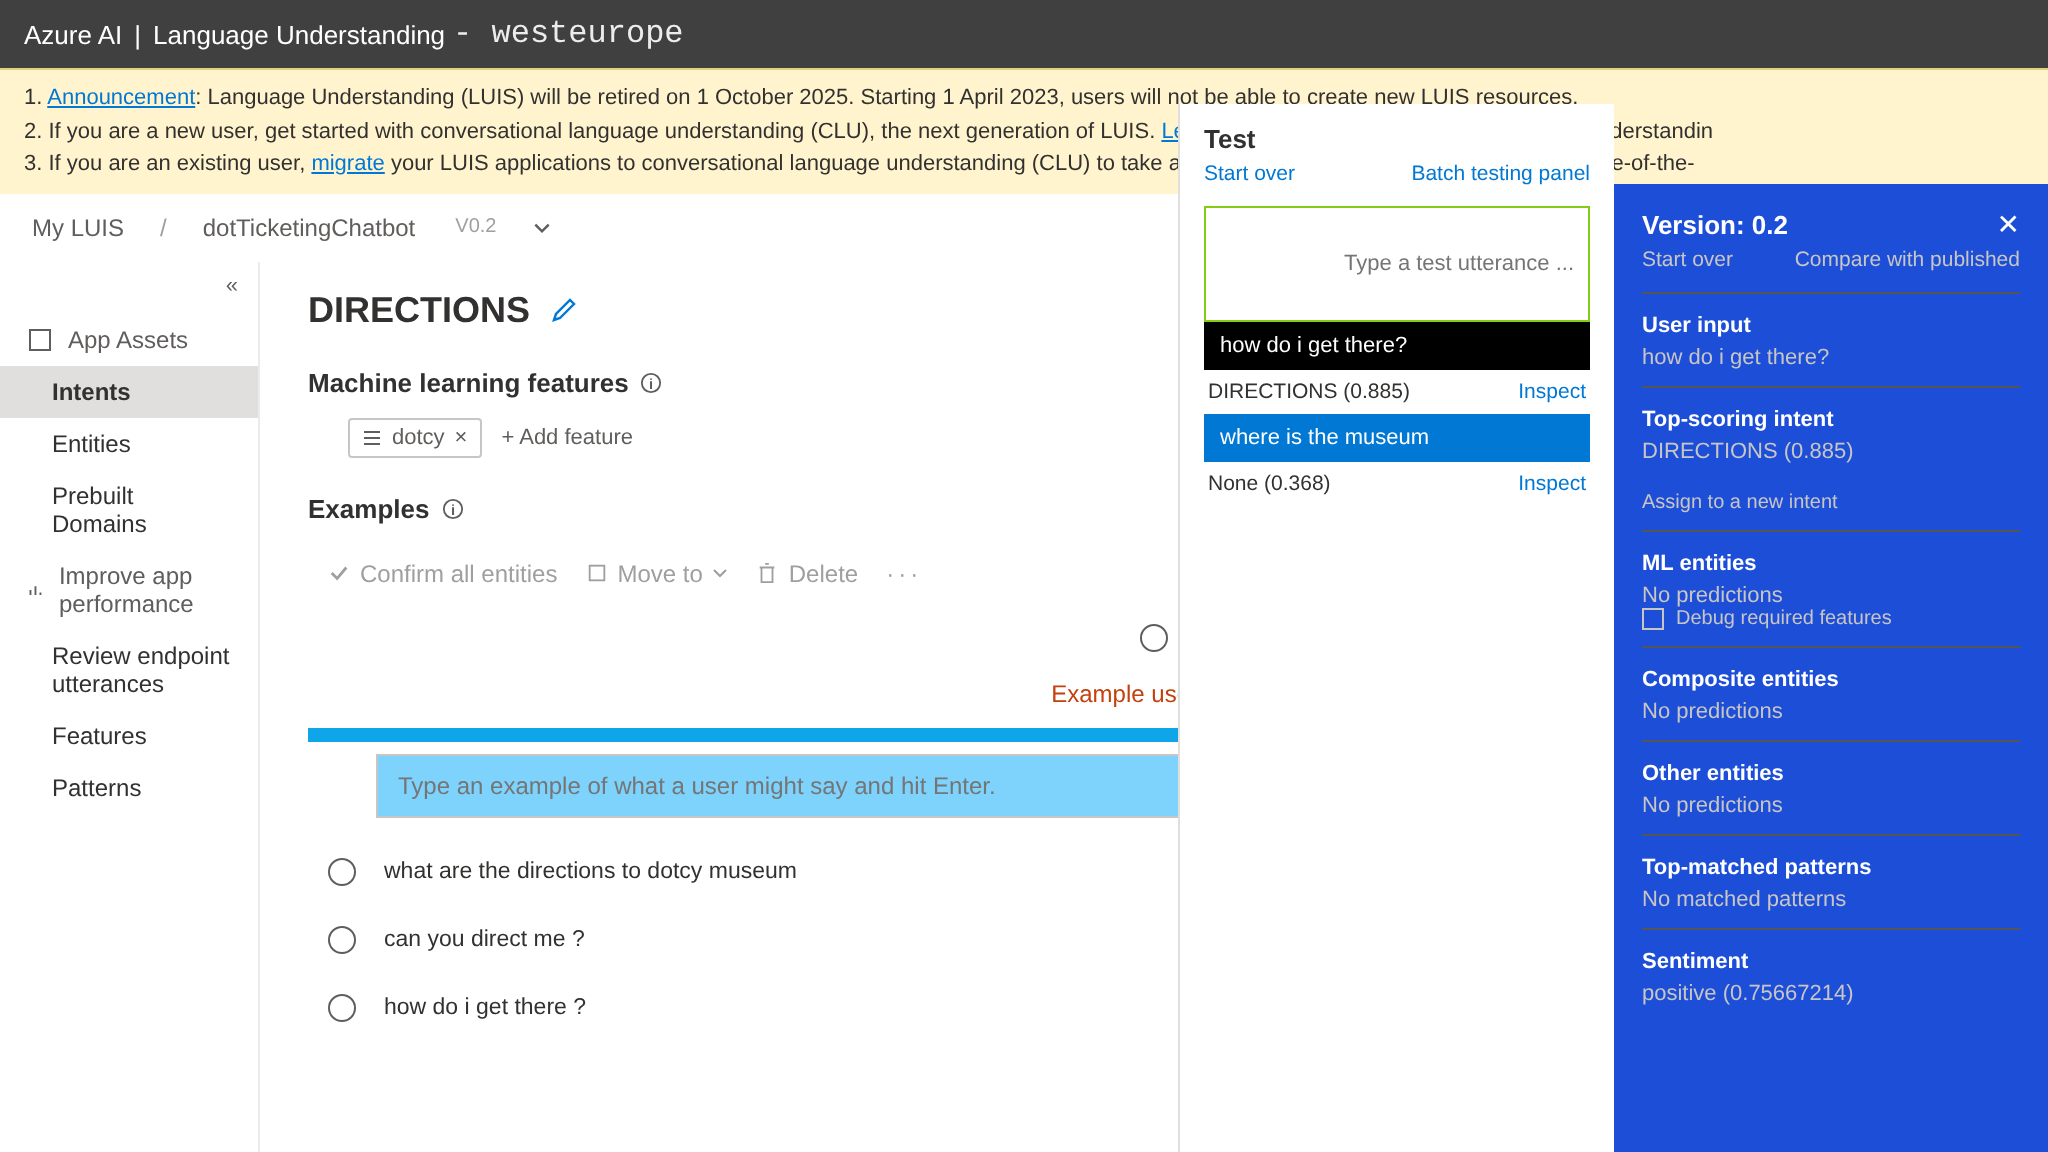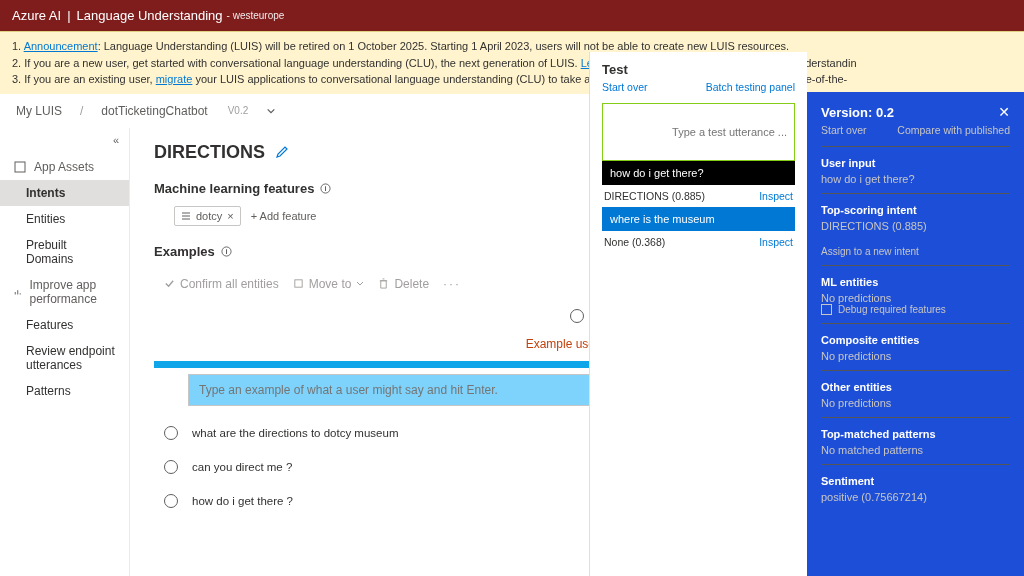--- a/index.html
+++ b/index.html
@@ -1,19 +1,19 @@
 <!DOCTYPE html>
 <html><head>
 <meta charset="utf-8">
 <style>
 * { margin: 0; padding: 0; box-sizing: border-box; font-family: "Segoe UI", sans-serif; }
 body { background: #fff; font-size: 12px; color: #323130; width: 1024px; height: 576px; overflow: hidden; position: relative; }
 
-.banner { background: #7f1d1d; color: #fff; padding: 8px 12px; font-size: 13px; display: flex; align-items: center; }
-.banner .sub { font-size: 10px; margin-left: 4px; opacity: 0.9; }
+.banner { background: #404040; color: #fff; padding: 8px 12px; font-size: 13px; display: flex; align-items: center; }
+.banner .sub { font-size: 16px; margin-left: 4px; opacity: 0.9; font-family: Liberation Mono, monospace; }
 
 .notice { background: #fff4ce; border-top: 1px solid #e0d080; padding: 6px 12px; font-size: 11px; color: #323130; line-height: 1.5; }
 .notice a { color: #0078d4; text-decoration: underline; cursor: pointer; }
 
 .breadcrumb { padding: 10px 16px; font-size: 12px; color: #605e5c; display: flex; align-items: center; gap: 18px; }
 .breadcrumb .sep { color: #a19f9d; }
 .breadcrumb .ver { font-size: 10px; color: #a19f9d; margin-left: 2px; }
 .breadcrumb svg { width: 10px; height: 10px; }
 
 .main-wrap { display: flex; height: calc(100% - 112px); }
@@ -108,22 +108,22 @@
     </div>
     <div class="item active">Intents</div>
     <div class="item">Entities</div>
     <div class="item">Prebuilt Domains</div>
     <div class="sec-head">
       <svg viewBox="0 0 12 12">
           <path d="M2 10V6m4 4V3m4 7V8" stroke="#605e5c" fill="none" stroke-width="1.5"></path>
         </svg>
       <span>Improve app performance</span>
     </div>
+    <div class="item">Review endpoint utterances</div>
     <div class="item">Features</div>
-    <div class="item">Review endpoint utterances</div>
     <div class="item">Patterns</div>
   </div>
 
   <div class="content">
     <h1>
       <span>DIRECTIONS</span>
       <svg viewBox="0 0 14 14">
           <path d="M2 12l1-3 7-7 2 2-7 7-3 1z" stroke="#0078d4" fill="none" stroke-width="1.2"></path>
         </svg>
     </h1>

